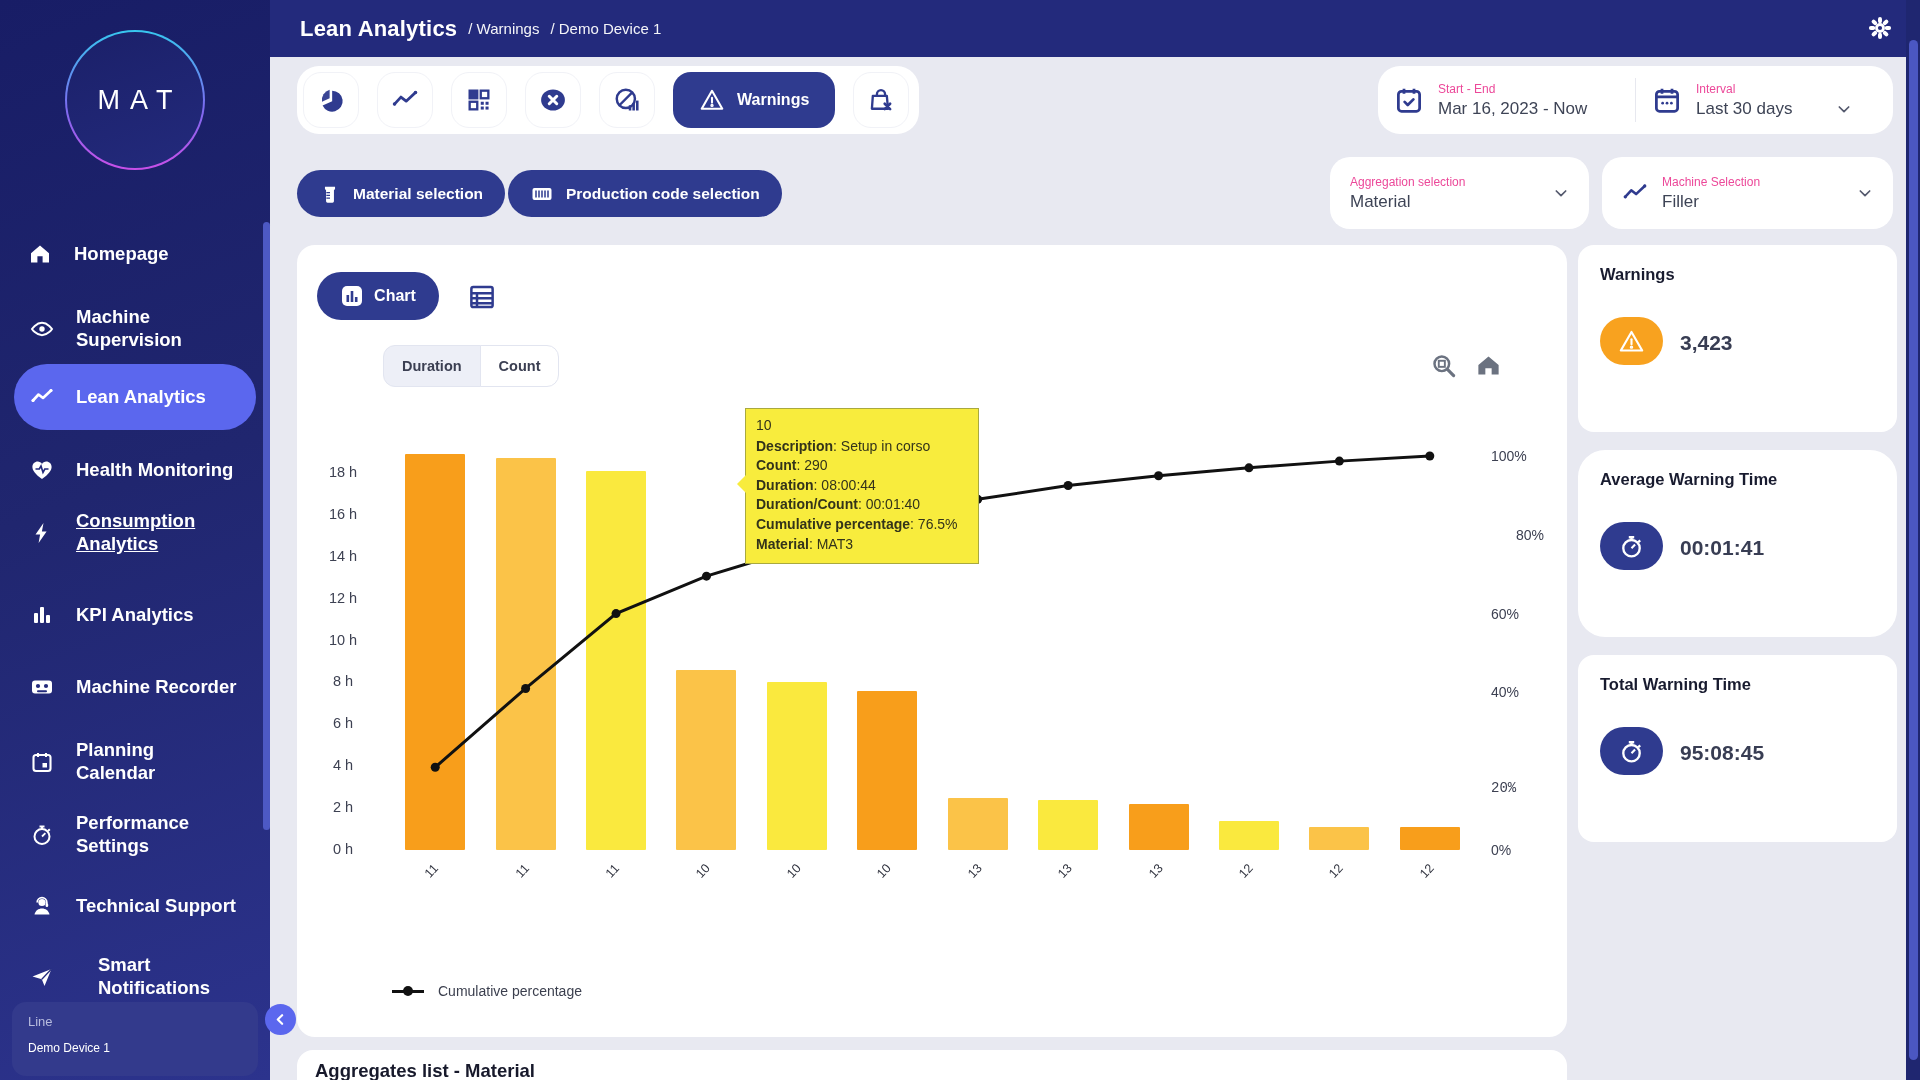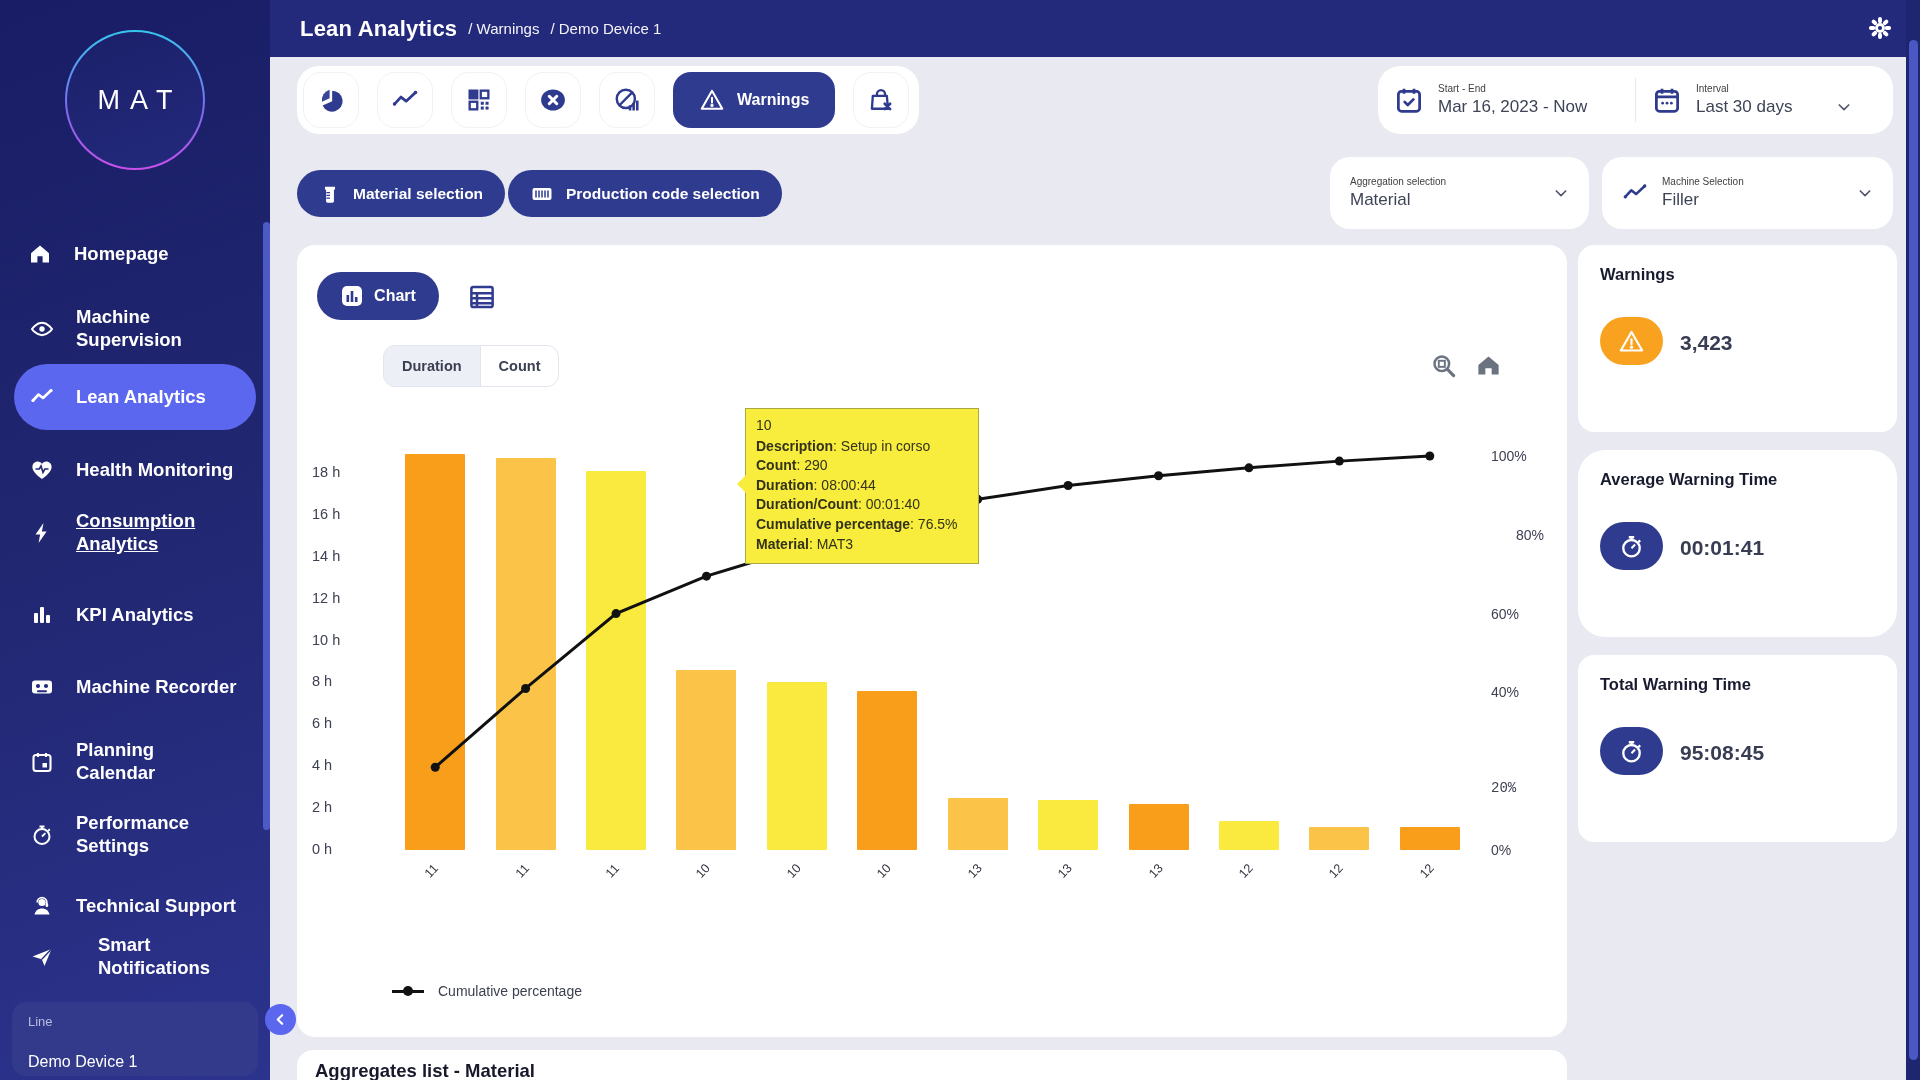--- a/index.html
+++ b/index.html
@@ -27,40 +27,40 @@
               padding-left:30px; color:#fff; cursor:pointer; }
   .nav-item .nicon { width:24px; height:24px; flex:0 0 24px; }
   .nav-label { font-size:18.5px; font-weight:bold; line-height:1.22; white-space:pre-line; width:178px; }
   .nav-active-pill { position:absolute; left:14px; top:364px; width:242px; height:66px;
                      background:#5b67ee; border-radius:33px; }
   .sb-scroll { position:absolute; left:263px; top:222px; width:7px; height:608px; border-radius:4px;
                background:#4d59c4; }
   .device-panel { position:absolute; left:12px; top:1002px; width:246px; height:74px; border-radius:14px;
                   background:#333a8c; color:#fff; padding:12px 16px; z-index:5; }
   .device-line-label { font-size:13px; color:#b7bbde; }
-  .device-name { font-size:16px; margin-top:24px; }
+  .device-name { font-size:12px; margin-top:12px; }
   .collapse-btn { position:absolute; left:265px; top:1004px; width:31px; height:31px; border-radius:50%;
                   background:#5b67ee; color:#fff; display:flex; align-items:center; justify-content:center;
                   z-index:6; cursor:pointer; }
 
   
   .tool-container { position:absolute; left:297px; top:66px; width:622px; height:68px; background:#fff;
                     border-radius:22px; display:flex; align-items:center; padding:6px; gap:18px; z-index:2; }
   .tool-btn { width:56px; height:56px; border-radius:18px; background:#fff; border:1px solid #f1f2f7;
               display:flex; align-items:center; justify-content:center; color:#2f3b8f; cursor:pointer; }
   .tool-btn svg { width:28px; height:28px; }
   .warn-btn { height:56px; border-radius:18px; background:#2f3b8f; color:#fff; display:flex;
               align-items:center; justify-content:center; gap:12px; padding:0 26px; font-size:16px;
               font-weight:bold; cursor:pointer; }
   .date-container { position:absolute; left:1378px; top:66px; width:515px; height:68px; background:#fff;
                     border-radius:22px; display:flex; align-items:center; z-index:2; }
   .date-cell { flex:1; display:flex; align-items:center; gap:14px; padding:0 16px; cursor:pointer; }
   .date-divider { width:1px; height:44px; background:#e7e8ef; }
   .cal-ic { width:30px; height:30px; color:#2f3b8f; flex:0 0 30px; }
-  .small-label { font-size:10px; color:#404040; }
+  .small-label { font-size:12px; color:#ec4899; }
   .field-value { font-size:17px; color:#3e4456; margin-top:3px; display:flex; align-items:center; gap:14px; }
   .chev { width:16px; height:16px; color:#555a6e; }
 
   
   .pill-btn { position:absolute; top:170px; height:47px; border-radius:24px; background:#2f3b8f; color:#fff;
               display:flex; align-items:center; gap:12px; padding:0 22px; font-size:15.5px; font-weight:bold;
               cursor:pointer; z-index:2; }
   .dd { position:absolute; top:157px; height:72px; background:#fff; border-radius:20px; display:flex;
         align-items:center; padding:0 20px; gap:14px; cursor:pointer; z-index:2; }
   .dd .chev { margin-left:auto; }
@@ -75,21 +75,21 @@
   .seg { position:absolute; left:86px; top:100px; display:flex; }
   .seg-btn { height:42px; padding:0 18px; display:flex; align-items:center; font-size:14.5px; font-weight:bold;
              color:#3b3f52; border:1px solid #e2e5f0; background:#fff; cursor:pointer; }
   .seg-btn.first { border-radius:12px 0 0 12px; background:#edeff7; }
   .seg-btn.last { border-radius:0 12px 12px 0; margin-left:-1px; }
   .chart-tool-ic { position:absolute; width:27px; height:27px; color:#6b7280; cursor:pointer; }
 
   .plot { position:absolute; left:93px; top:205px; width:1085px; height:400px; }
   .bar { position:absolute; bottom:0; width:60px; border-radius:1px; }
   .plot svg.lineplot { position:absolute; left:0; top:0; overflow:visible; z-index:2; }
-  .ytick { position:absolute; left:-78px; width:62px; text-align:left; font-size:14.5px; color:#3d4152; }
+  .ytick { position:absolute; left:-78px; width:62px; text-align:center; font-size:14.5px; color:#3d4152; }
   .ptick { position:absolute; left:1101px; width:50px; font-size:14px; color:#3d4152; }
   .xlab  { position:absolute; font-size:12.5px; color:#30333f; transform:rotate(-48deg); }
 
   .tooltip { position:absolute; left:448px; top:163px; width:234px; background:#f8ec3d;
              border:1px solid #a9a93f; padding:7px 10px 9px 10px; z-index:5; color:#33331a;
              font-size:14px; line-height:1.4; }
   .tooltip:before { content:""; position:absolute; left:-9px; top:66px; border:9px solid transparent;
                     border-right-color:#f8ec3d; border-left:0; }
   .tt-title { font-size:14px; margin-bottom:1px; }
   .legend { position:absolute; left:95px; top:738px; display:flex; align-items:center; gap:14px; }
@@ -252,21 +252,21 @@
         <svg viewBox="0 0 24 24">
             <circle cx="12" cy="8.5" r="3.6" fill="#fff"></circle>
         <path d="M4.5 20.5c.9-4 3.9-6 7.5-6s6.6 2 7.5 6z" fill="#fff"></path>
         <path d="M7.2 8.5a4.8 4.8 0 0 1 9.6 0v2.2" fill="none" stroke="#fff" stroke-width="1.8"></path>
         <rect x="15.6" y="9.6" width="2.6" height="3.4" rx="1.2" fill="#fff"></rect>
           </svg>
       </span>
       <span class="nav-label">Technical Support</span>
     </div>
 
-    <div class="nav-item" style="top:924px;height:66px;gap:44px;">
+    <div class="nav-item" style="top:944px;height:66px;gap:44px;">
       <span class="nicon">
         <svg viewBox="0 0 24 24" fill="#fff">
             <path d="M2.5 11.5 21.5 4l-7 17-2.7-6.8-9.3-2.7z"></path>
             <path d="M11.8 14.2 21.5 4" stroke="#232a7c" stroke-width="1.3"></path>
           </svg>
       </span>
       <span class="nav-label">Smart
 Notifications</span>
     </div>
 

